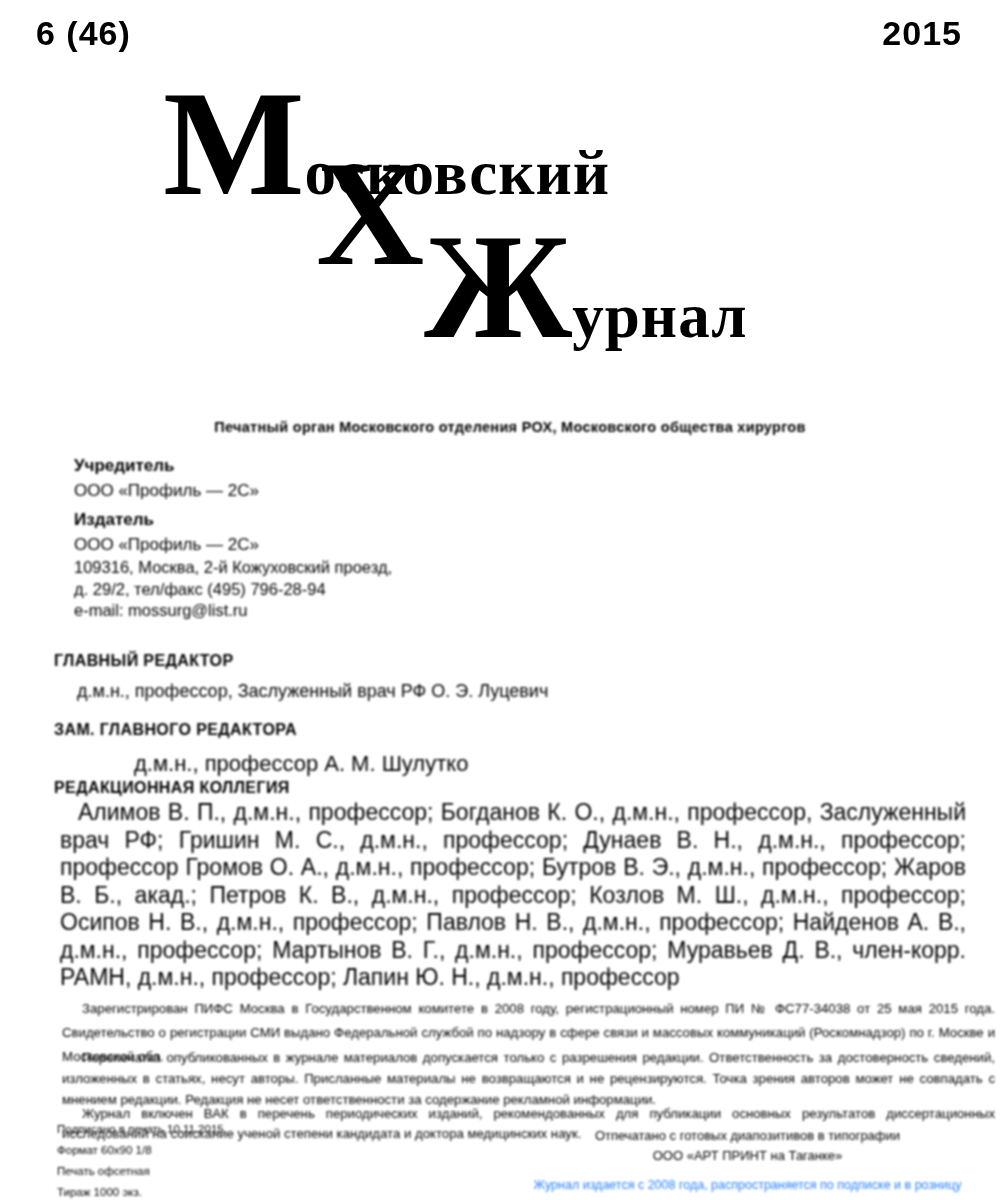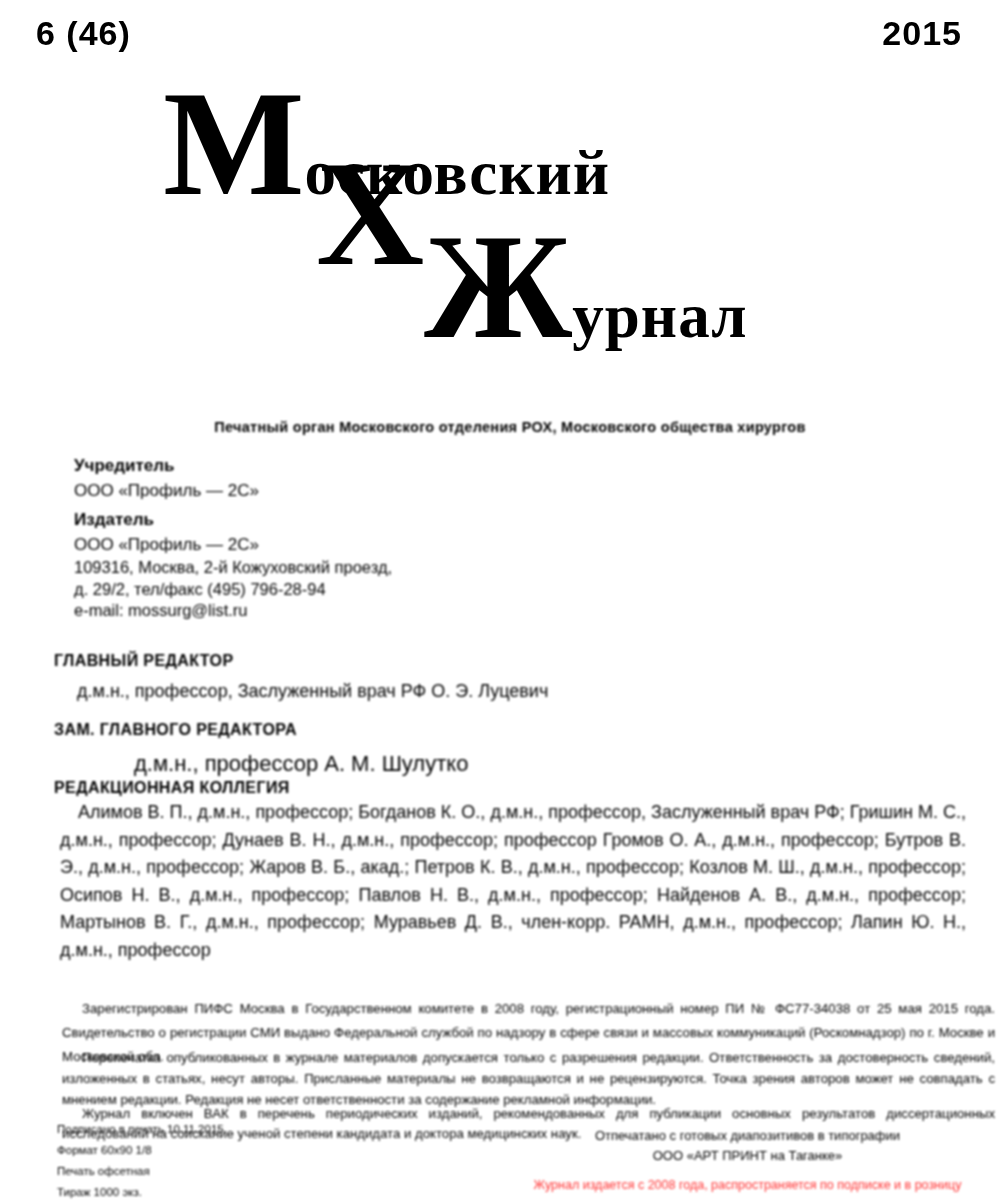--- a/index.html
+++ b/index.html
@@ -44,39 +44,39 @@
   .addr3{top:601px;left:54px;}
 
   .sec-label{font-weight:bold;font-size:16px;letter-spacing:0.4px;}
   .chief-label{top:652px;left:34px;}
   .chief-name{top:681px;left:57px;font-size:18px;}
   .deputy-label{top:721px;left:34px;}
   .deputy-name{top:751px;left:66px;font-size:22px;margin-left:48px;}
   .board-label{top:779px;left:34px;}
   .board-text{
     top:799px;left:40px;width:906px;
-    font-size:18px;line-height:27.5px;
+    font-size:23px;line-height:27.5px;
     text-align:justify;text-indent:18px;
   }
   .legal{
     left:42px;width:933px;
     font-size:13.2px;
     text-align:justify;text-indent:20px;
     color:#1a1a1a;
     margin-top:34px;
   }
   .legal-1{top:963px;line-height:24px;}
   .legal-2{top:1013px;line-height:21px;}
   .legal-3{top:1070px;line-height:20px;}
 
   .print-info{top:1119px;left:37px;font-size:11.5px;line-height:21px;color:#1a1a1a;}
   .printer-top{top:1126px;left:480px;width:495px;text-align:center;
                font-size:13px;line-height:20px;color:#1a1a1a;}
   .printer-note{top:1178px;left:480px;width:495px;text-align:center;
-                font-size:12.5px;color:#ef4444;}
+                font-size:12.5px;color:#3b82f6;}
 </style>
 </head>
 <body>
 
 <div class="page">
 
   <div class="abs issue-num b1">6 (46)</div>
   <div class="abs year-num b1">2015</div>
 
   <div class="abs m-row m-row1 b1">

